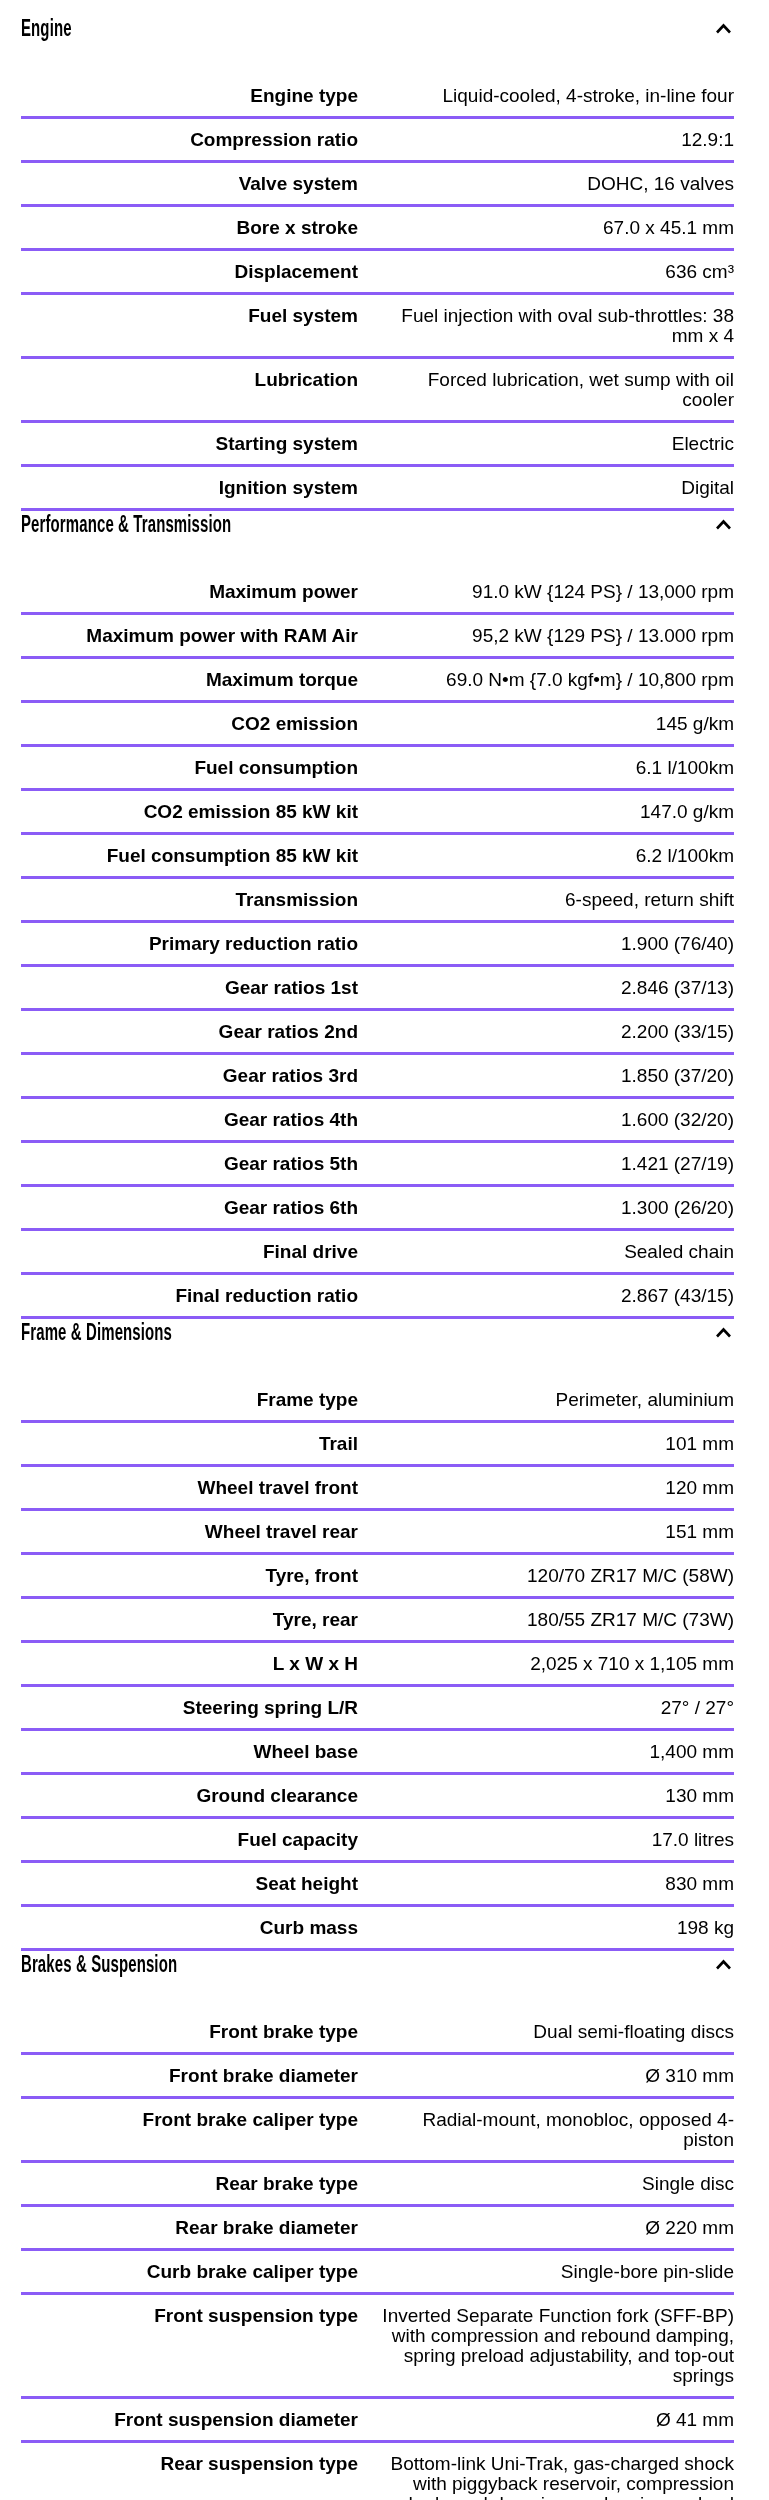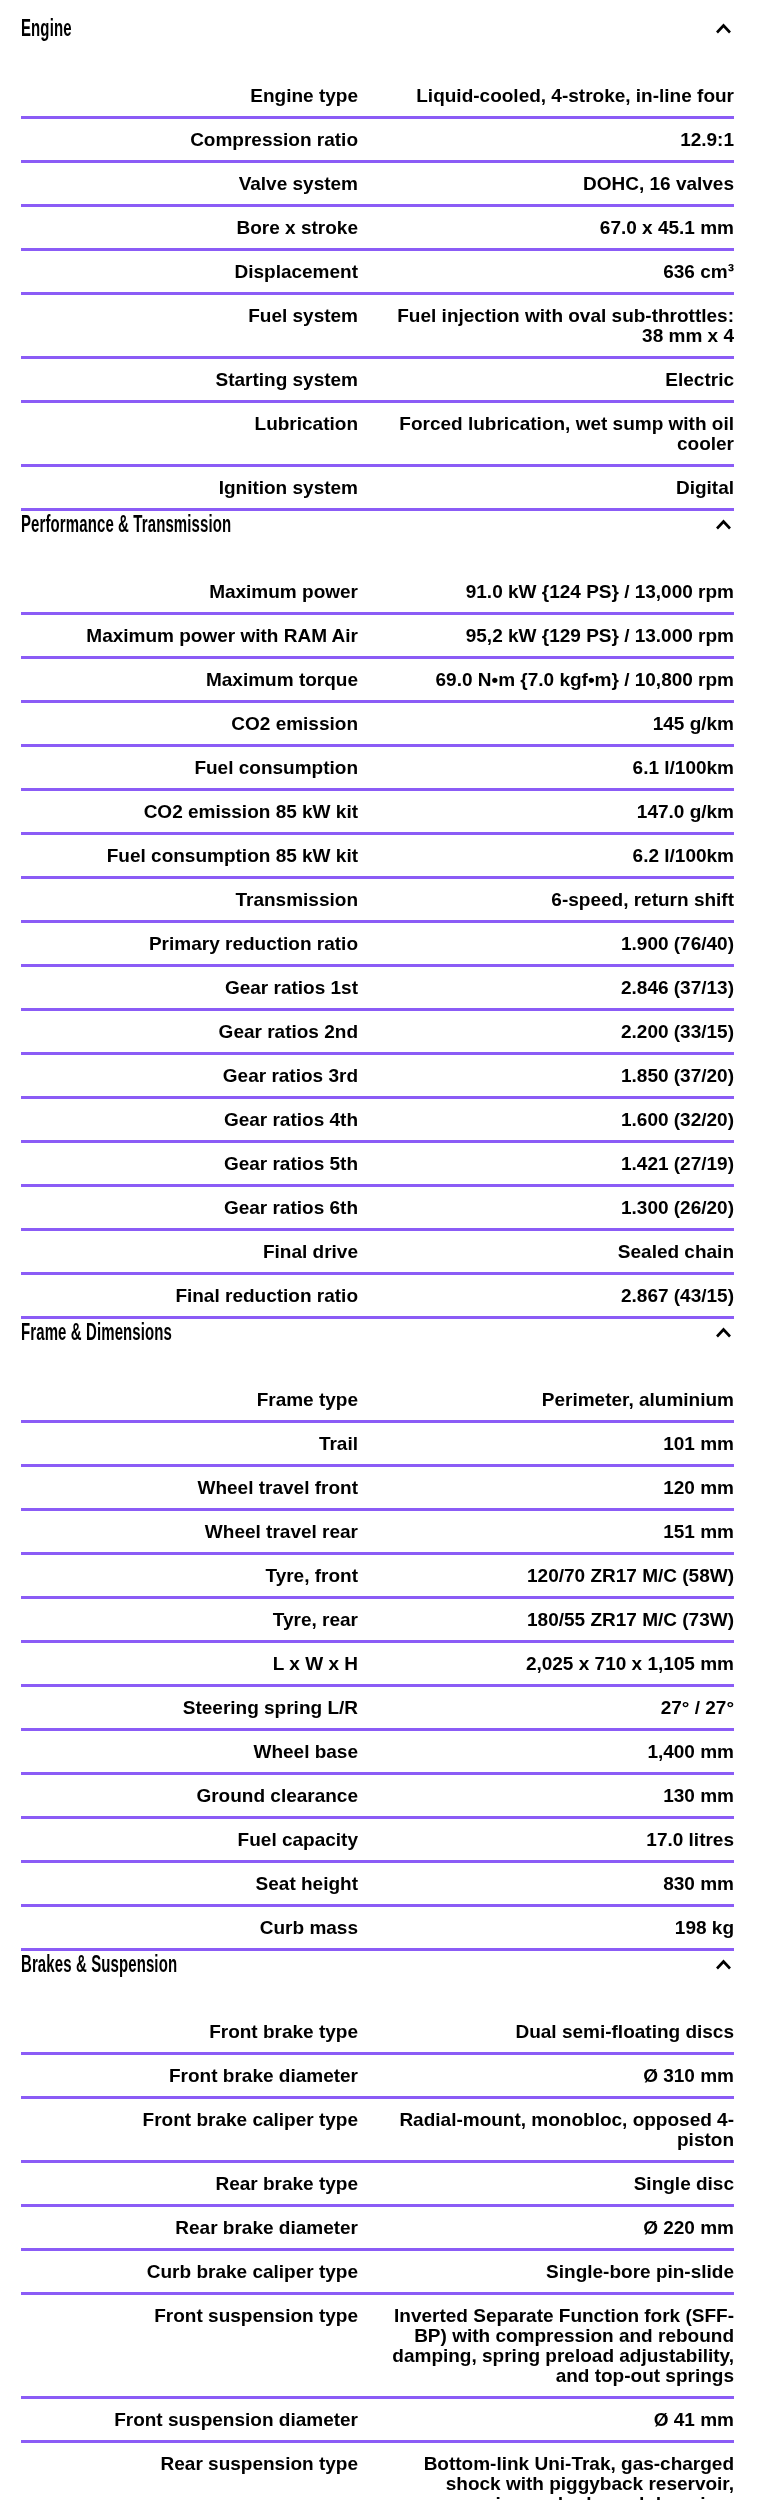--- a/index.html
+++ b/index.html
@@ -50,21 +50,21 @@
     font-size: 19px;
     line-height: 20px;
   }
   .spec-label {
     flex: 0 0 357px;
     font-weight: 700;
     padding-right: 20px;
   }
   .spec-value {
     flex: 1 1 auto;
-    font-weight: 700;
+    font-weight: 400;
   }
 </style>
 </head>
 <body>
 
 <main class="page">
   <div id="sections-root">
   <section class="section">
     <div class="section-header">
       <h2 class="section-title">Engine</h2>
@@ -101,27 +101,27 @@
     <div class="spec-label">Displacement</div>
     <div class="spec-value">636 cm³</div>
   </div>
 
   <div class="spec-row">
     <div class="spec-label">Fuel system</div>
     <div class="spec-value">Fuel injection with oval sub-throttles: 38 mm x 4</div>
   </div>
 
   <div class="spec-row">
+    <div class="spec-label">Lubrication</div>
+    <div class="spec-value">Forced lubrication, wet sump with oil cooler</div>
+  </div>
+
+  <div class="spec-row">
     <div class="spec-label">Starting system</div>
     <div class="spec-value">Electric</div>
-  </div>
-
-  <div class="spec-row">
-    <div class="spec-label">Lubrication</div>
-    <div class="spec-value">Forced lubrication, wet sump with oil cooler</div>
   </div>
 
   <div class="spec-row">
     <div class="spec-label">Ignition system</div>
     <div class="spec-value">Digital</div>
   </div>
 </div>
   </section>
 
   <section class="section">

